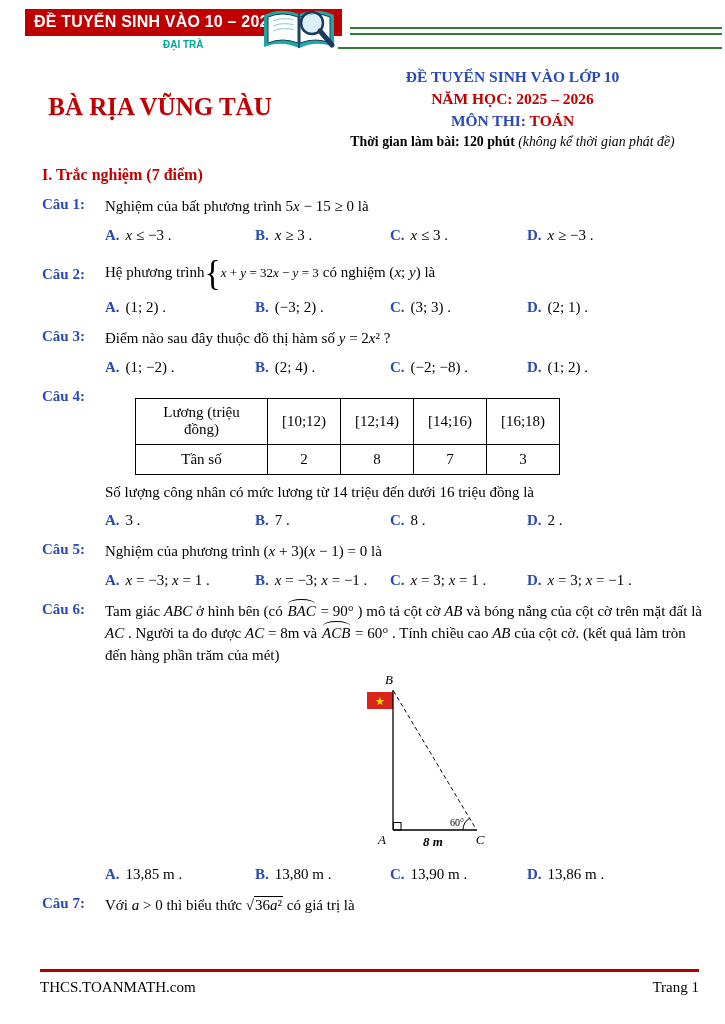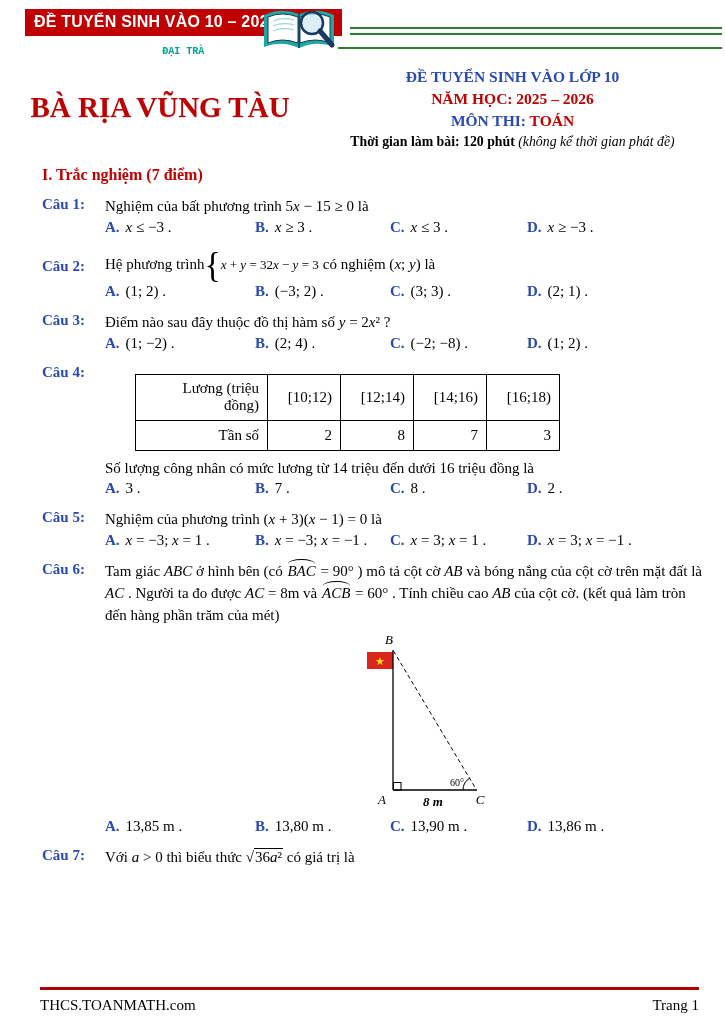--- a/index.html
+++ b/index.html
@@ -4,81 +4,81 @@
 <style>
   *{margin:0;padding:0;box-sizing:border-box}
   html,body{width:725px;height:1024px;background:#fff}
   body{font-family:"Liberation Serif",serif;color:#000;font-size:15px;position:relative;overflow:hidden}
   :root{--red:#c00000;--blue:#2949b4;--green:#2e7d32;--teal:#00a69c}
 
   
   .top{position:relative;height:58px}
   .banner-col{display:inline-block;margin:9px 0 0 25px}
   .banner{background:var(--red);color:#fff;font-family:"Liberation Sans",sans-serif;font-weight:bold;font-size:16px;padding:4px 9px 5px;letter-spacing:.2px}
-  .banner-sub{color:var(--teal);font-family:Liberation Mono, monospace;font-weight:bold;font-size:10px;text-align:center;margin-top:10px}
+  .banner-sub{color:var(--teal);font-family:Liberation Sans, sans-serif;font-weight:bold;font-size:10px;text-align:center;margin-top:3px}
   .logo{position:absolute;left:256px;top:1px}
   .gl{position:absolute;background:var(--green);height:2px}
   .gl1{top:27px;left:350px;right:3px}
   .gl2{top:33px;left:350px;right:3px}
   .gl3{top:47px;left:338px;right:3px}
 
   
   .title-row{display:flex;margin-top:6px}
-  .province{width:300px;padding-left:20px;flex:none;display:flex;align-items:center;justify-content:center;color:var(--red);font-weight:bold;font-size:29px;white-space:nowrap;text-shadow:0 1px 0 rgba(0,0,0,.15)}
+  .province{width:300px;padding-left:20px;flex:none;display:flex;align-items:center;justify-content:center;color:var(--red);font-weight:bold;font-size:25px;white-space:nowrap;text-shadow:0 1px 0 rgba(0,0,0,.15)}
   .head-right{flex:1;text-align:center;}
   .head-right>div{margin-top:4px}
   .h1{color:var(--blue);font-weight:bold;font-size:15.5px}
   .h2{color:var(--red);font-weight:bold;font-size:15.5px}
   .h3{font-weight:bold;font-size:15.5px}
   .h3 .blue{color:var(--blue)} .h3 .redtxt{color:var(--red)}
   .h4{font-size:13.8px;white-space:nowrap}
   .h4 .b{font-weight:bold} .h4 .i{font-style:italic}
 
   
   .content{padding:0 17px 0 42px}
   .section-title{margin-top:16px;color:var(--red);font-weight:bold;font-size:16px}
   .question{display:flex;margin-top:12px;align-items:flex-start}
   .q-label{width:63px;flex:none;color:var(--blue);font-weight:bold}
   .q-body{flex:1;min-width:0}
   .q-text{line-height:1.45}
-  .options{display:grid;grid-template-columns:150px 135px 137px 1fr;margin-top:1px}
+  .options{display:grid;grid-template-columns:150px 135px 137px 1fr;margin-top:9px}
   .opt{white-space:nowrap}
   .letter{color:var(--blue);font-weight:bold;margin-right:6px}
   .hat{position:relative;display:inline-block;padding:0 1px}
   .hat::before{content:"";position:absolute;left:6%;right:6%;top:-2px;height:4px;border-top:1.3px solid #000;border-radius:50% 50% 0 0/100% 100% 0 0}
   .ovl{display:inline-block;border-top:1.2px solid #000;padding:0 1px;line-height:1.15}
 
   
   .q-line{display:flex;align-items:center;flex-wrap:nowrap}
   .brace{font-size:34px;font-weight:400;line-height:1;transform:scaleY(1.05)}
   .sys{display:flex;flex-direction:row;font-size:13px;line-height:1.5;margin-right:4px}
   .q2pad{padding-top:10px}
 
   
-  .salary-table{border-collapse:collapse;margin:10px 16px 2px 30px;text-align:right;font-size:15px}
+  .salary-table{border-collapse:collapse;margin:10px 16px 2px 30px;text-align:center;font-size:15px}
   .salary-table td{border:1px solid #000;padding:3px 8px;vertical-align:middle}
   .salary-table td.c1{width:132px}
   .salary-table td.rc{width:73px}
   .salary-table tr.hrow td{height:46px}
   .salary-table tr.frow td{height:30px}
   .subtext{margin-top:7px;line-height:1.45}
 
   
   .figure{display:flex;justify-content:center;margin:6px 0 0}
   .fig-lbl{font:italic 13px "Liberation Serif",serif;fill:#000}
   .fig-base{font:italic bold 13px "Liberation Serif",serif;fill:#000}
   .fig-deg{font:10px "Liberation Serif",serif;fill:#000}
   .fig-star{font:11px "DejaVu Sans",sans-serif;fill:#ffde00}
   .ln{stroke:#000;stroke-width:1.3;fill:none}
   .dash{stroke-dasharray:4 3;stroke-width:1}
   .sq{fill:none;stroke:#000;stroke-width:1}
   .arc{fill:none;stroke:#000;stroke-width:1}
 
   
-  .footer{position:absolute;left:40px;right:26px;bottom:10px}
+  .footer{position:absolute;left:40px;right:26px;bottom:28px}
   .rule{height:3px;background:#b00000;margin-bottom:7px}
   .foot-row{display:flex;justify-content:space-between;font-size:15px}
 </style>
 </head>
 <body>
 
 <div class="page">
 
   <div class="top">
     <div class="banner-col">

